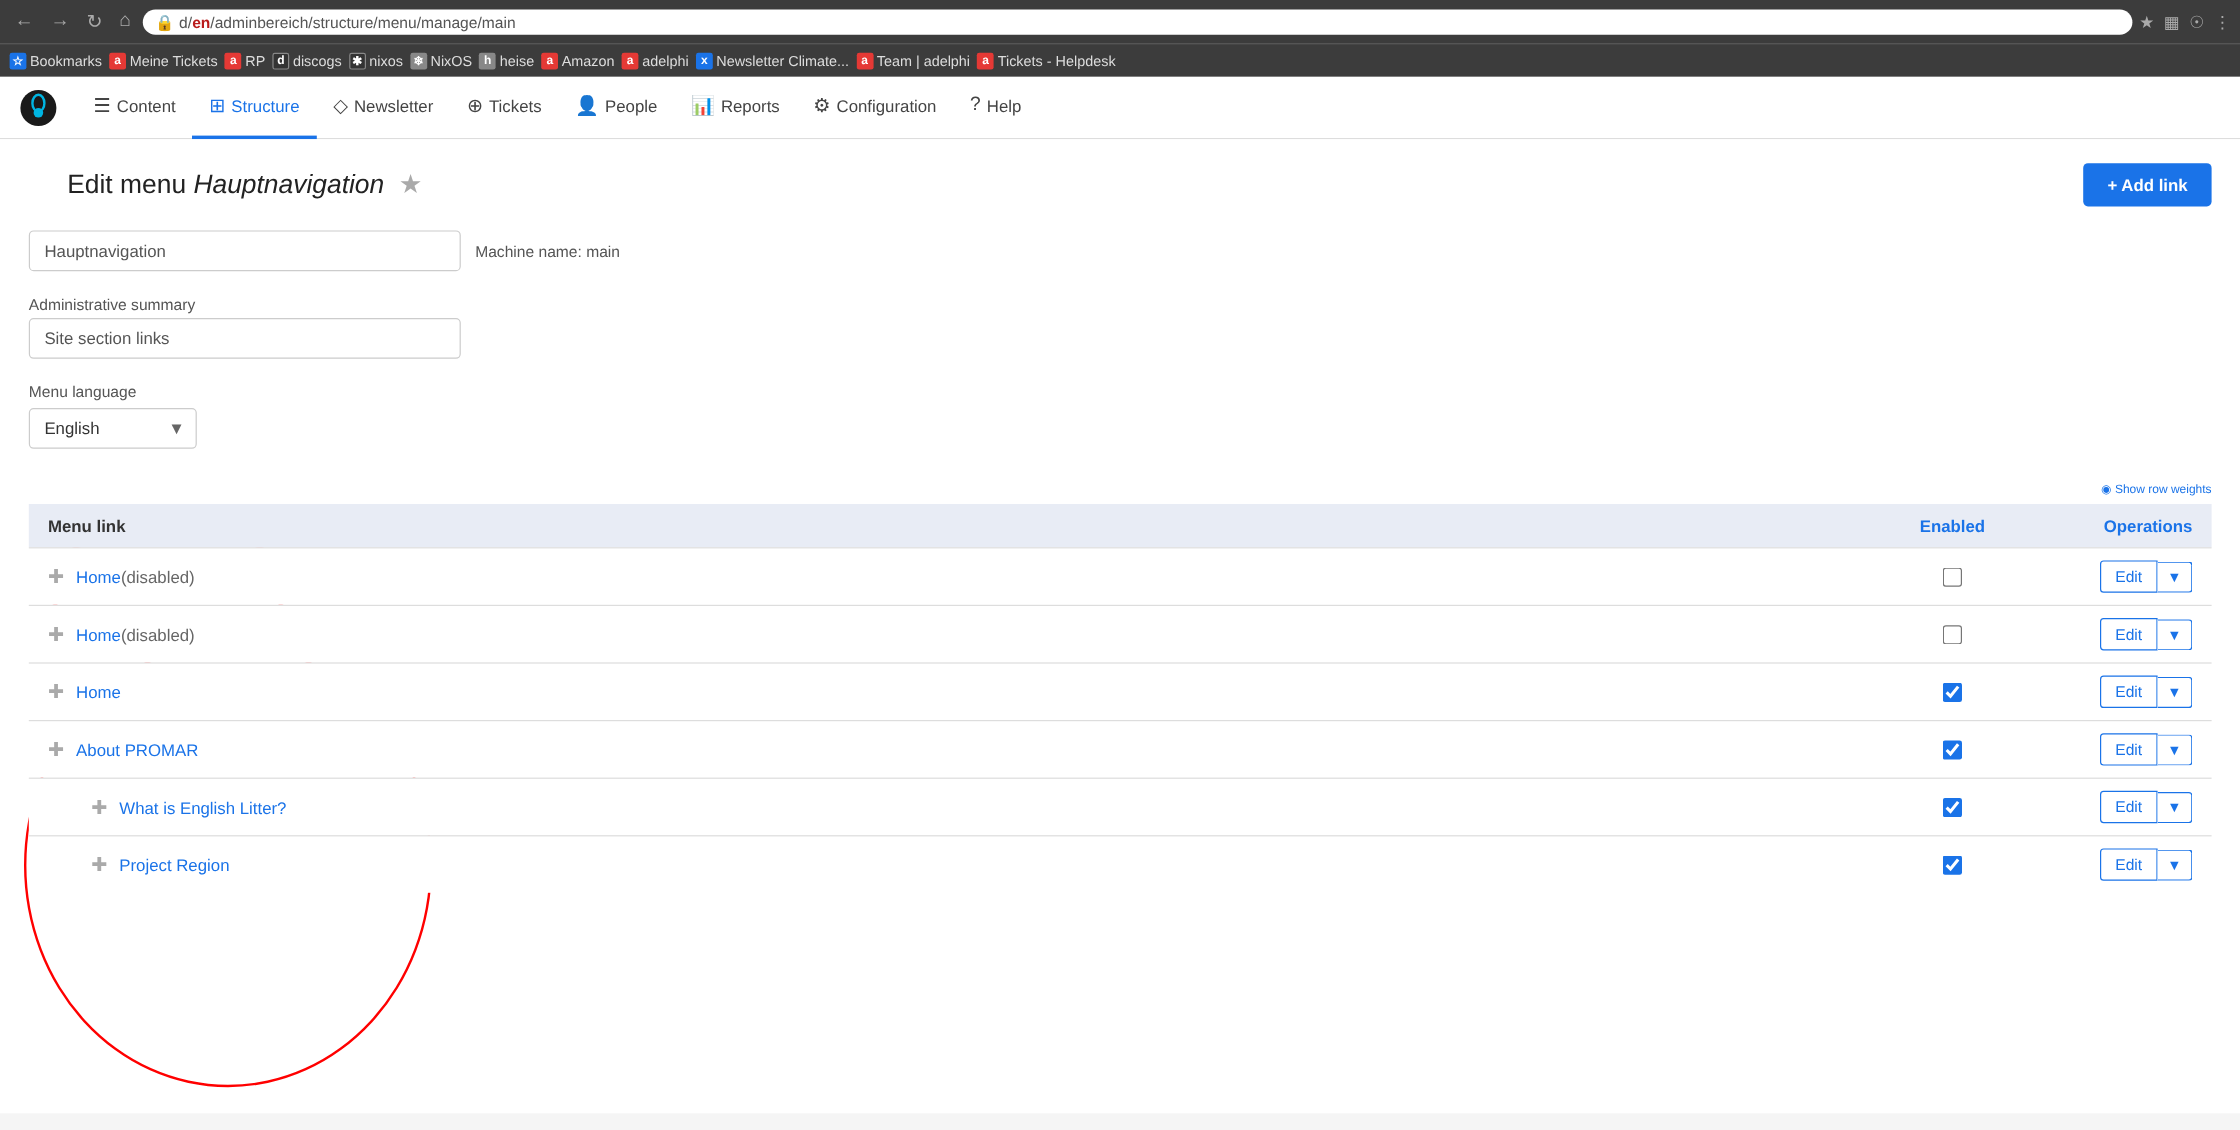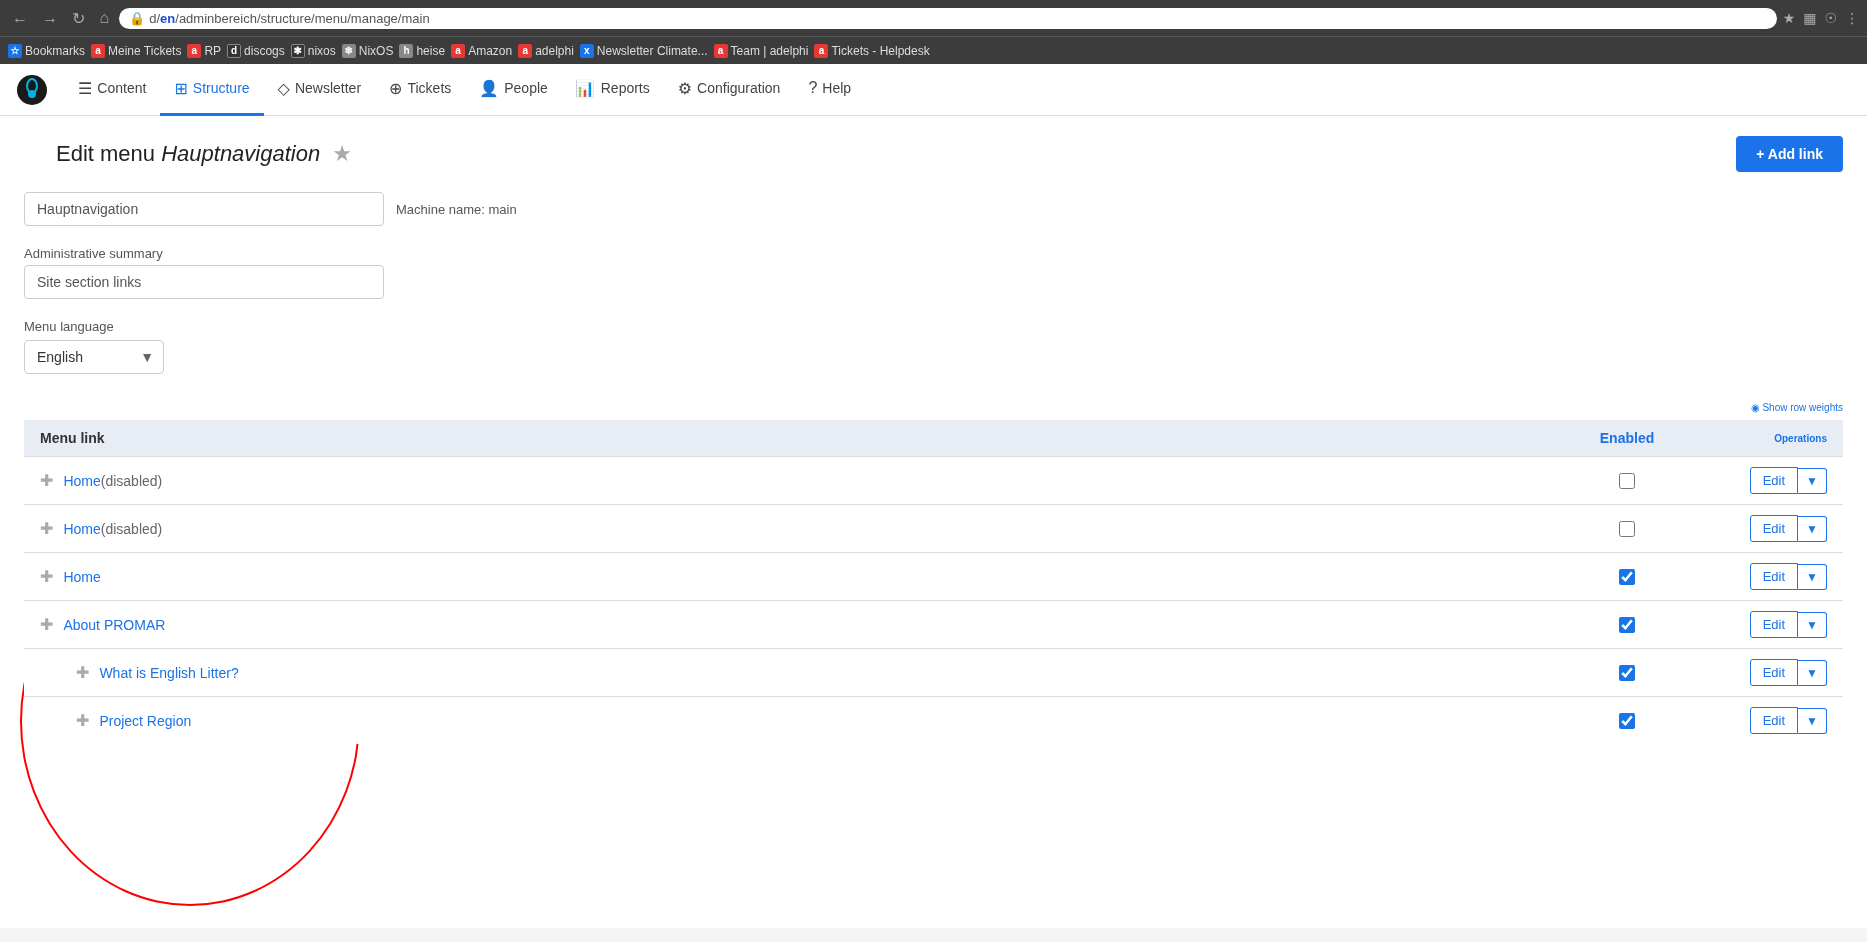--- a/index.html
+++ b/index.html
@@ -27,21 +27,21 @@
       background: white;
       border-radius: 12px;
       padding: 3px 10px;
       font-size: 13px;
       color: #333;
       display: flex;
       align-items: center;
       gap: 4px;
     }
     .browser-address-bar span { color: #555; }
-    .browser-address-bar .highlight { color: #1d4ed8; font-weight: bold; }
+    .browser-address-bar .highlight { color: #b91c1c; font-weight: bold; }
     .browser-icons { display: flex; gap: 8px; align-items: center; color: #aaa; font-size: 14px; }
 
     
     .bookmarks-bar {
       background: #3c3c3c;
       border-top: 1px solid #555;
       padding: 3px 8px;
       display: flex;
       align-items: center;
       gap: 6px;
@@ -305,21 +305,21 @@
 
     .table-header-row {
       display: flex;
       align-items: center;
       padding: 10px 16px;
       background: #e8ecf5;
       font-weight: bold;
     }
     .th-menulink { flex: 1; color: #333; font-size: 14px; }
     .th-enabled { width: 80px; text-align: center; color: #1a73e8; font-size: 14px; }
-    .th-operations { width: 160px; text-align: right; color: #1a73e8; font-size: 10px; }
+    .th-operations { width: 160px; text-align: right; color: #1a73e8; font-size: 14px; }
   </style>
 </head>
 <body>
 
 <div class="browser-chrome">
   <button class="browser-nav-btn">←</button>
   <button class="browser-nav-btn">→</button>
   <button class="browser-nav-btn">↻</button>
   <button class="browser-nav-btn">⌂</button>
   <div class="browser-address-bar">

